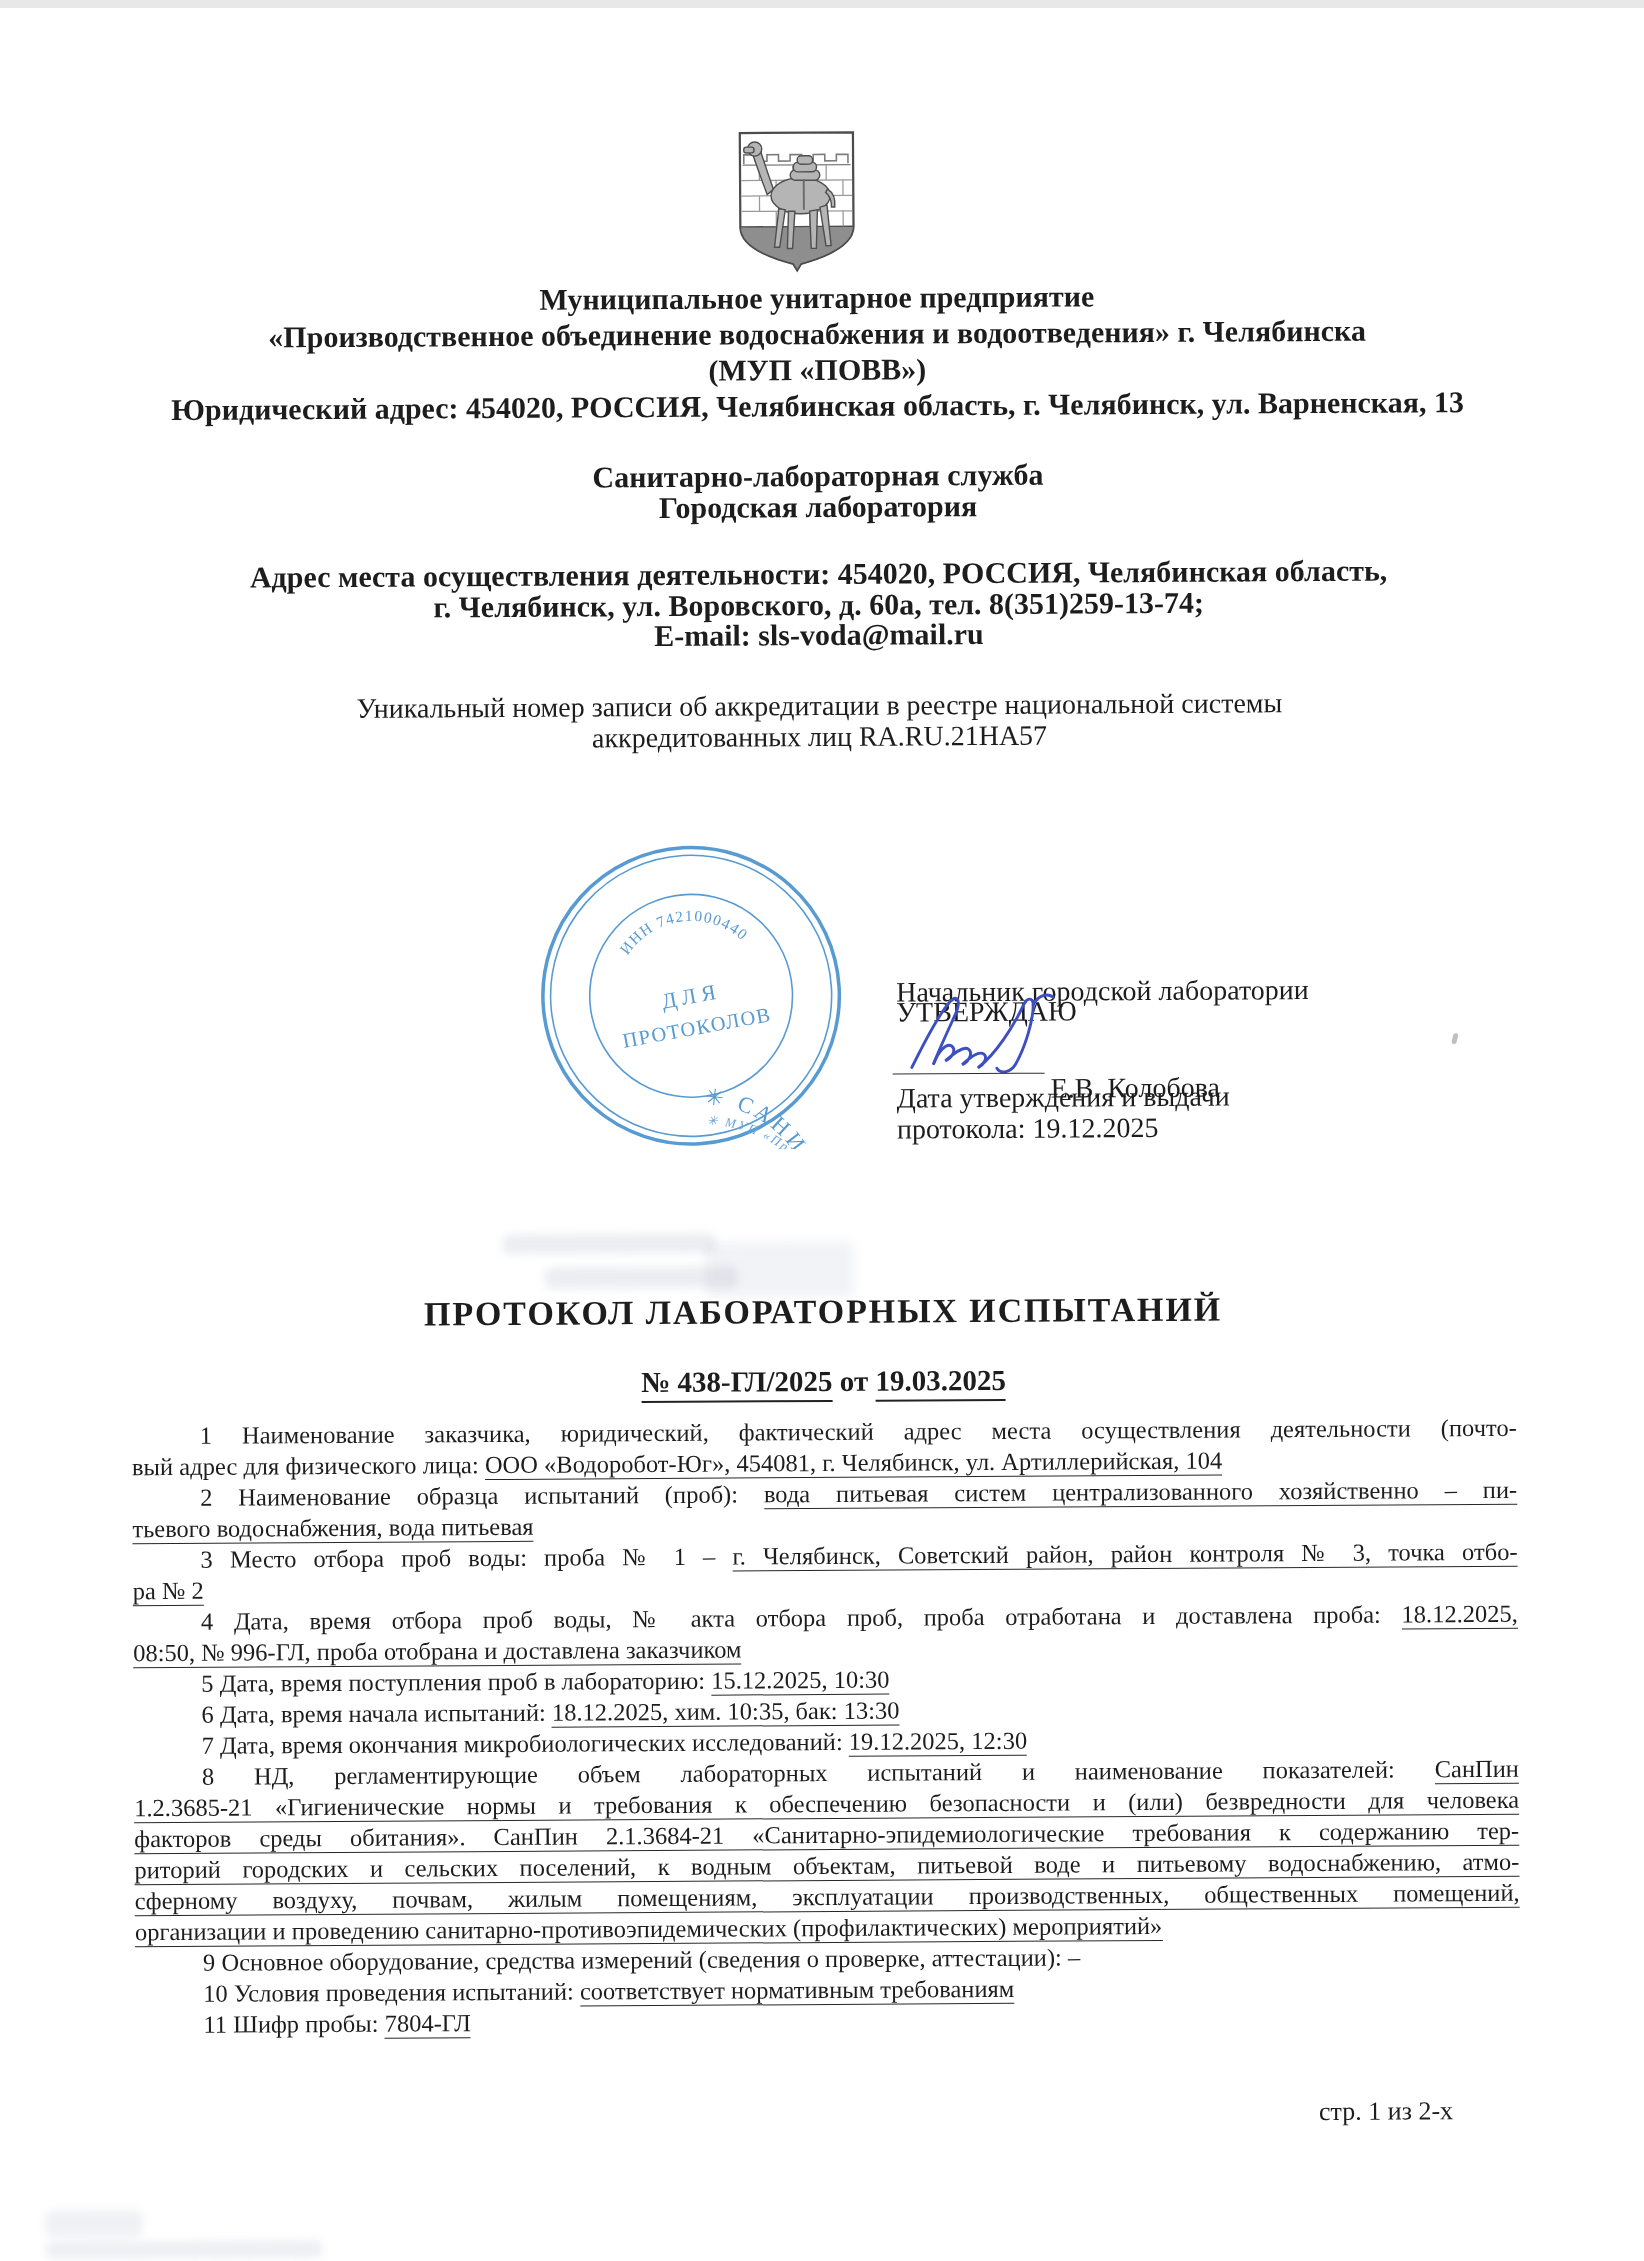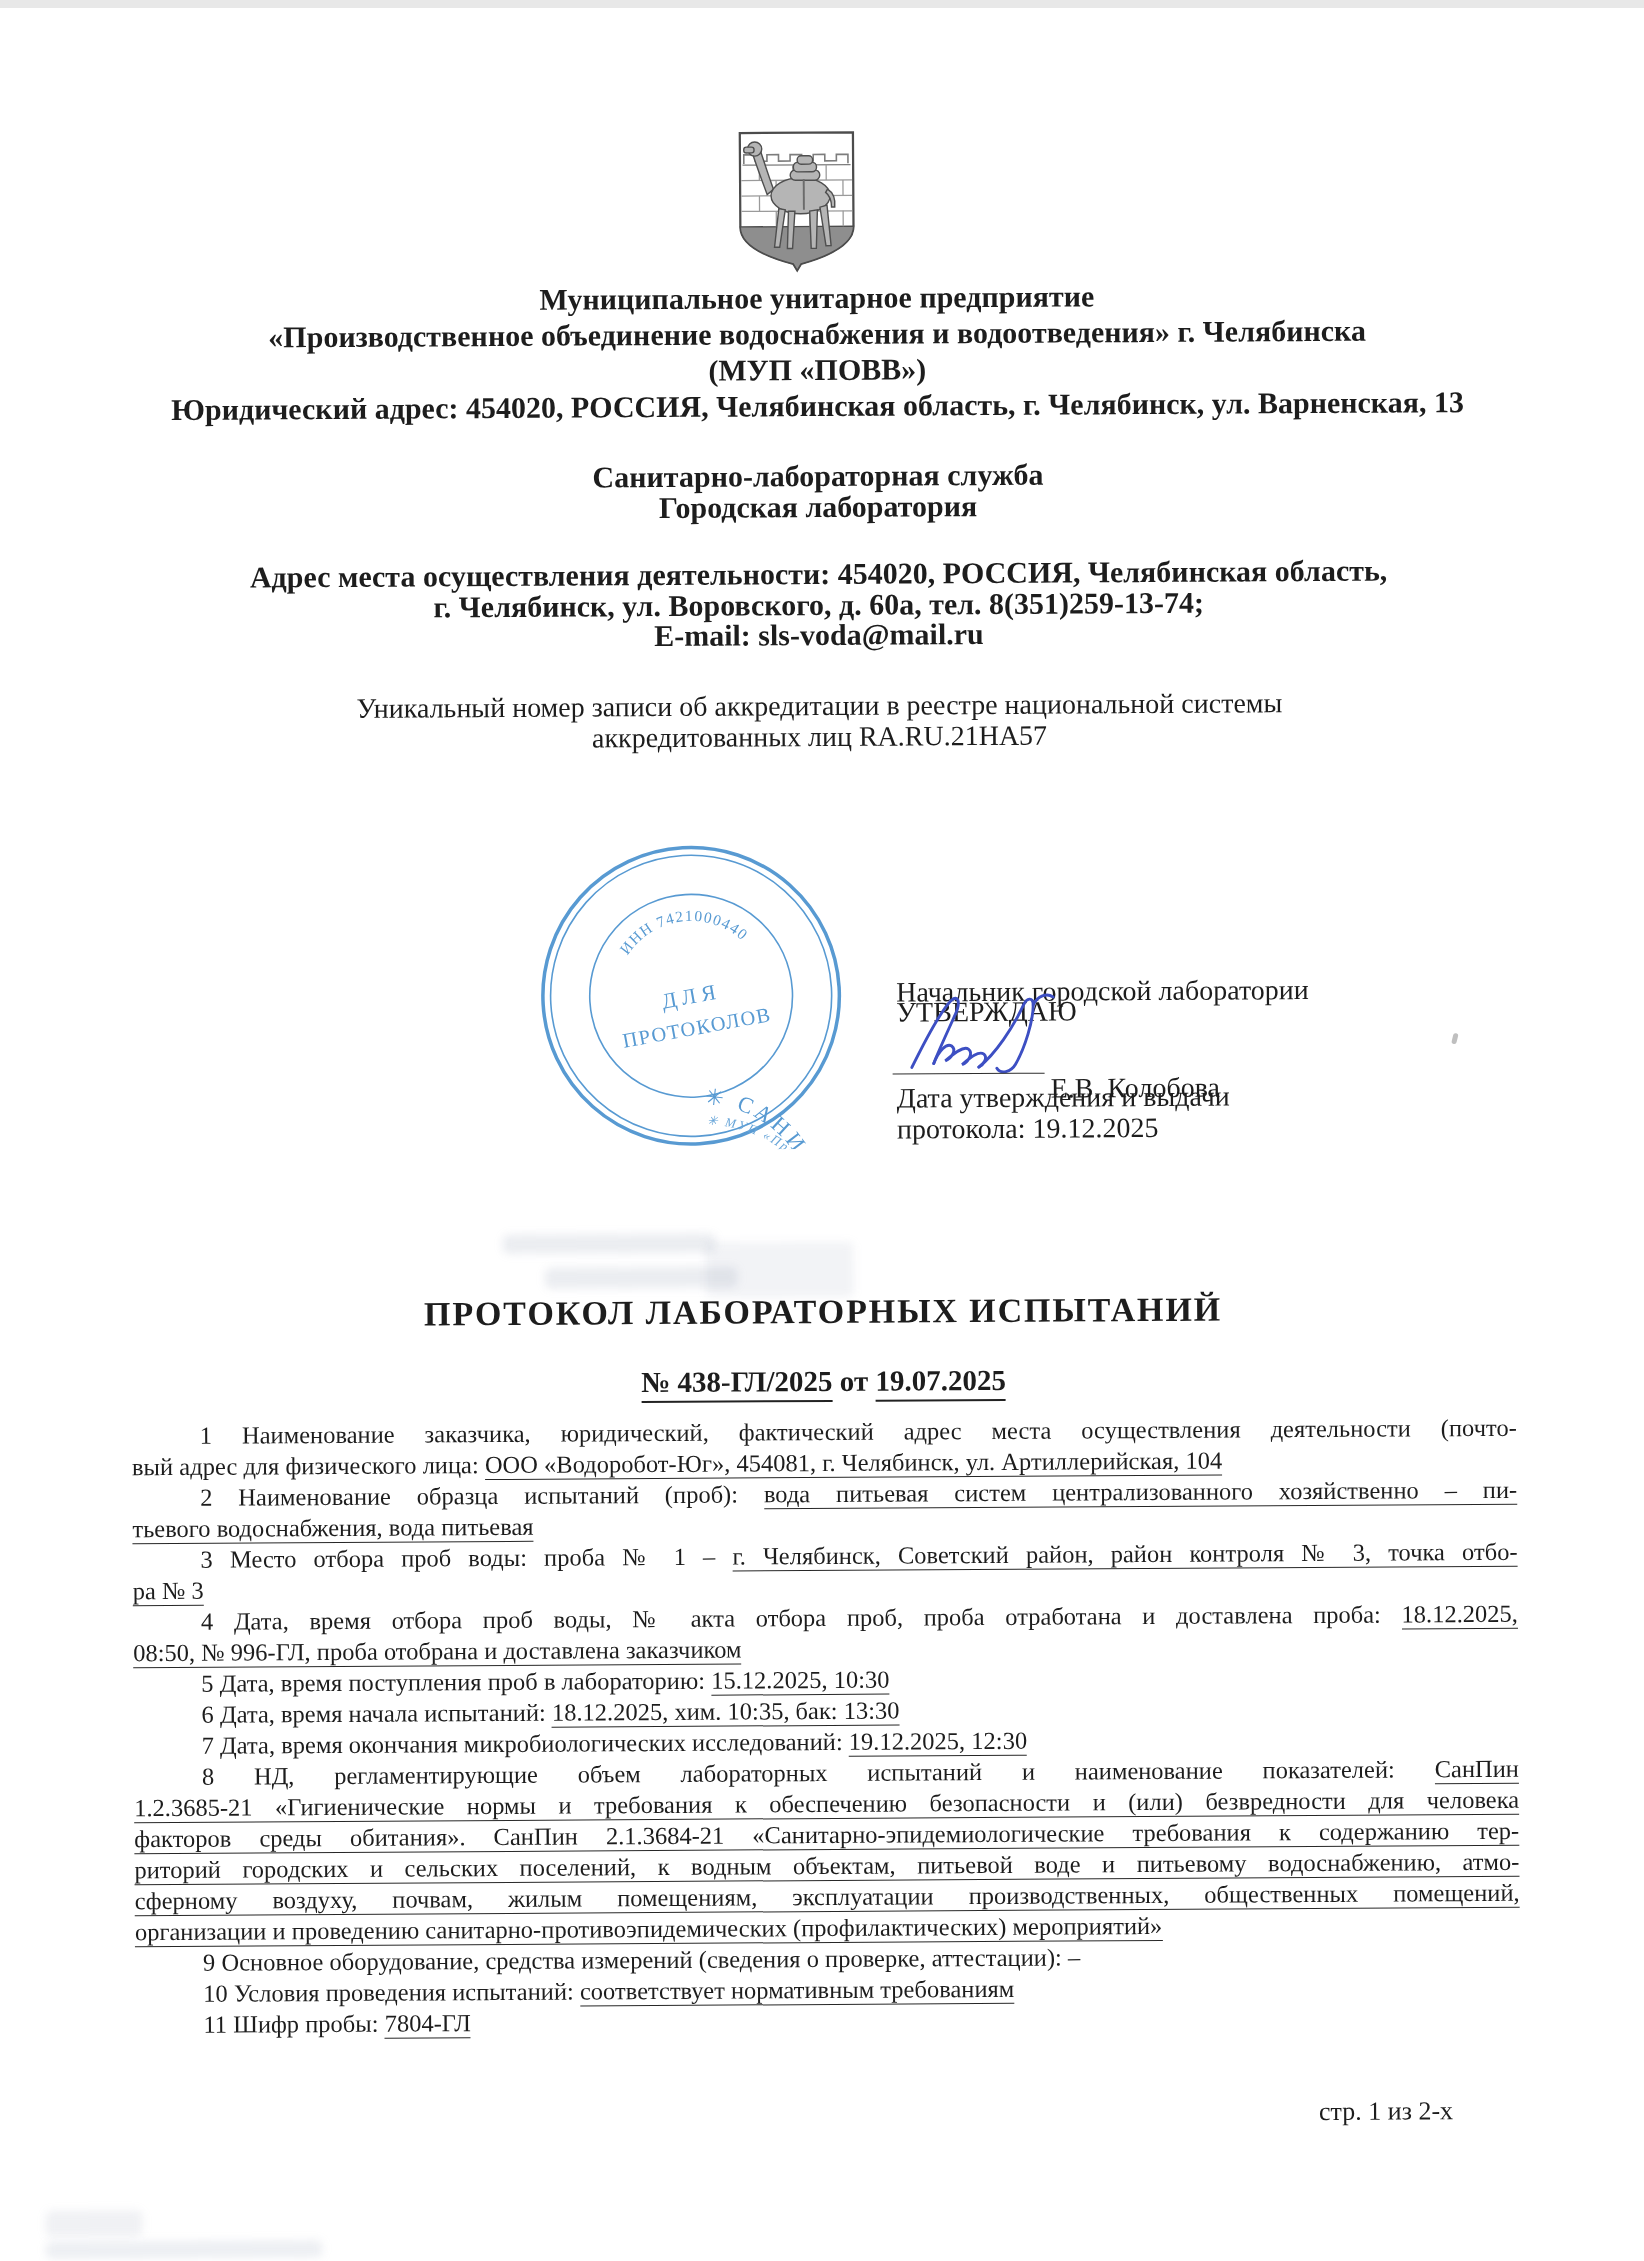--- a/index.html
+++ b/index.html
@@ -126,29 +126,29 @@
     <div class="appr" style="top:1076px">Дата утверждения и выдачи</div>
     <div class="appr" style="top:1107px">протокола: 19.12.2025</div>
 
     <div class="speck"></div>
 
     <div class="ghost" style="left:502px; top:1225px; width:213px; height:19.3px;"></div>
     <div class="ghost" style="left:544px; top:1258px; width:193px; height:20.6px;"></div>
     <div class="ghost" style="left:705px; top:1234px; width:148px; height:55px; background:rgba(130,142,168,0.10);"></div>
 
     <div class="title">ПРОТОКОЛ ЛАБОРАТОРНЫХ ИСПЫТАНИЙ</div>
-    <div class="numline"><span class="u2"><span>№ </span><span>438-ГЛ/2025</span></span><span> от </span><span class="u2">19.07.2025</span></div>
+    <div class="numline"><span class="u2"><span>№ </span><span>438-ГЛ/2025</span></span><span> от </span><span class="u2">19.03.2025</span></div>
 
     <div id="protocol-body">
         <div class="pline just ind"><span>1 Наименование заказчика, юридический, фактический адрес места осуществления деятельности (почто-</span></div>
         <div class="pline"><span>вый адрес для физического лица: </span><span class="u">ООО «Водоробот-Юг», 454081, г. Челябинск, ул. Артиллерийская, 104</span></div>
         <div class="pline just ind"><span>2 Наименование образца испытаний (проб): </span><span class="u">вода питьевая систем централизованного хозяйственно – пи-</span></div>
         <div class="pline"><span class="u">тьевого водоснабжения, вода питьевая</span></div>
         <div class="pline just ind"><span>3 Место отбора проб воды: проба № 1 – </span><span class="u">г. Челябинск, Советский район, район контроля № 3, точка отбо-</span></div>
-        <div class="pline"><span class="u">ра № 3</span></div>
+        <div class="pline"><span class="u">ра № 2</span></div>
         <div class="pline just ind"><span>4 Дата, время отбора проб воды, № акта отбора проб, проба отработана и доставлена проба: </span><span class="u">18.12.2025,</span></div>
         <div class="pline"><span class="u">08:50, № 996-ГЛ, проба отобрана и доставлена заказчиком</span></div>
         <div class="pline ind"><span>5 Дата, время поступления проб в лабораторию: </span><span class="u">15.12.2025, 10:30</span></div>
         <div class="pline ind"><span>6 Дата, время начала испытаний: </span><span class="u">18.12.2025, хим. 10:35, бак: 13:30</span></div>
         <div class="pline ind"><span>7 Дата, время окончания микробиологических исследований: </span><span class="u">19.12.2025, 12:30</span></div>
         <div class="pline just ind"><span>8 НД, регламентирующие объем лабораторных испытаний и наименование показателей: </span><span class="u">СанПин</span></div>
         <div class="pline just"><span class="u">1.2.3685-21 «Гигиенические нормы и требования к обеспечению безопасности и (или) безвредности для человека</span></div>
         <div class="pline just"><span class="u">факторов среды обитания». СанПин 2.1.3684-21 «Санитарно-эпидемиологические требования к содержанию тер-</span></div>
         <div class="pline just"><span class="u">риторий городских и сельских поселений, к водным объектам, питьевой воде и питьевому водоснабжению, атмо-</span></div>
         <div class="pline just"><span class="u">сферному воздуху, почвам, жилым помещениям, эксплуатации производственных, общественных помещений,</span></div>

